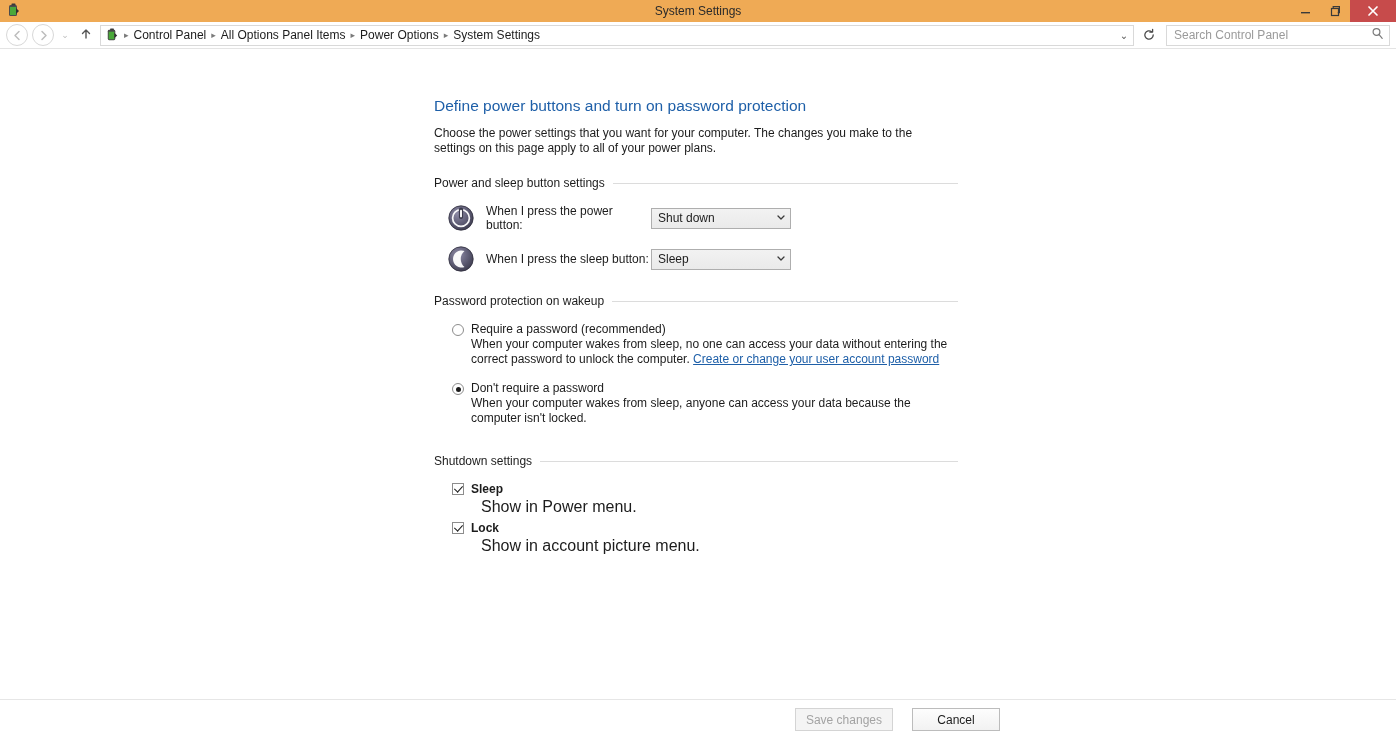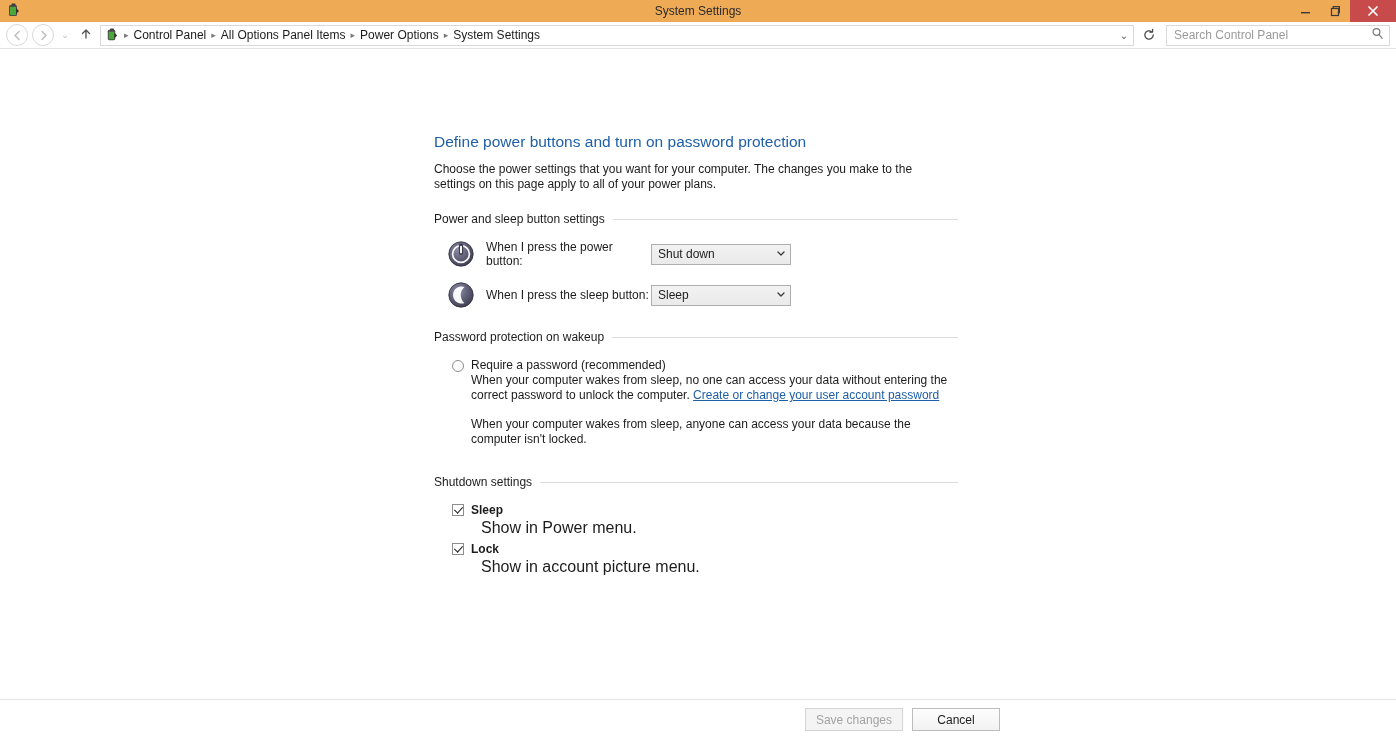--- a/index.html
+++ b/index.html
@@ -145,21 +145,20 @@
   .content {
     position: relative;
     height: 689px;
     background: #ffffff;
   }
   .panel {
     position: absolute;
     left: 434px;
     top: 48px;
     width: 524px;
-    margin-top: 36px;
   }
   .page-heading {
     font-size: 15.5px;
     color: #1e5fa8;
     margin: 0 0 11px 0;
     font-weight: normal;
   }
   .page-desc {
     font-size: 12px;
     color: #1c1c1c;
@@ -284,21 +283,21 @@
     left: 0; right: 0; bottom: 0;
     height: 39px;
     border-top: 1px solid #e6e6e6;
     background: #ffffff;
   }
   .footer-buttons {
     position: absolute;
     right: 396px;
     top: 8px;
     display: flex;
-    gap: 9px;
+    gap: 19px;
   }
   .btn {
     height: 23px;
     min-width: 88px;
     border: 1px solid #bcbcbc;
     background: linear-gradient(#fdfdfd, #f2f2f2);
     font-family: "Liberation Sans", sans-serif;
     font-size: 12px;
     color: #1c1c1c;
     display: flex; align-items: center; justify-content: center;
@@ -470,20 +469,24 @@
 
     <div class="opt-block">
       <div class="opt-line">
         <span class="radio"></span>
         <span class="opt-title">Require a password (recommended)</span>
       </div>
       <div class="opt-desc"><span>When your computer wakes from sleep, no one can access your data without entering the correct password to unlock the computer. </span><span class="inline-link">Create or change your user account password</span></div>
     </div>
 
     <div class="opt-block" style="margin-top:14px;">
+      <div class="opt-line">
+        <span class="radio checked"></span>
+        <span class="opt-title">Don't require a password</span>
+      </div>
       <div class="opt-desc">When your computer wakes from sleep, anyone can access your data because the computer isn't locked.</div>
     </div>
 
     <div class="group-header" style="margin-top:28px;">
       <span class="label">Shutdown settings</span>
       <span class="rule"></span>
     </div>
 
     <div class="check-block">
       <div>

